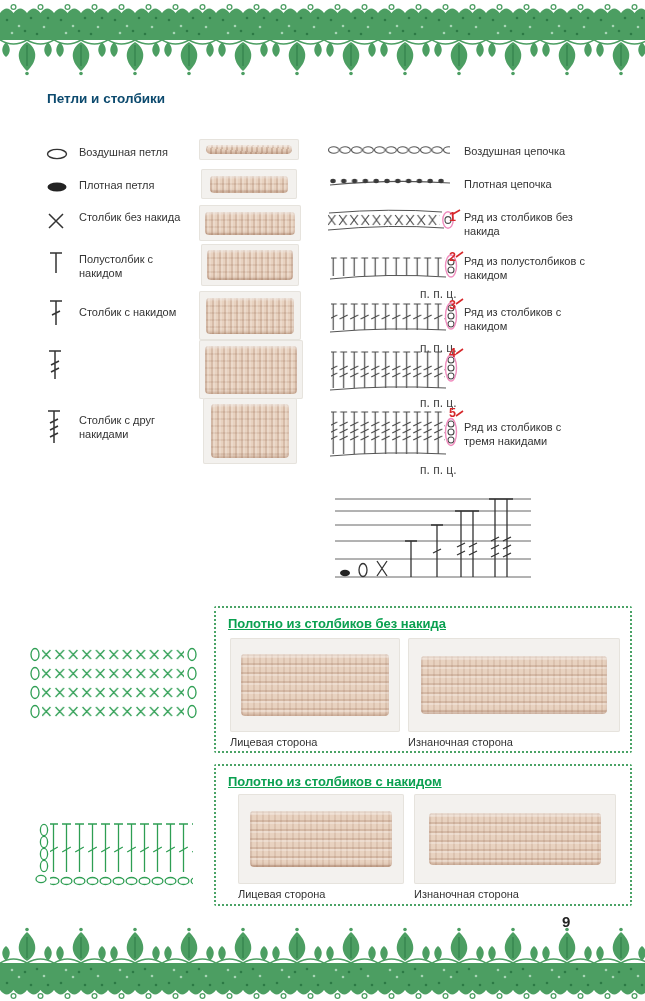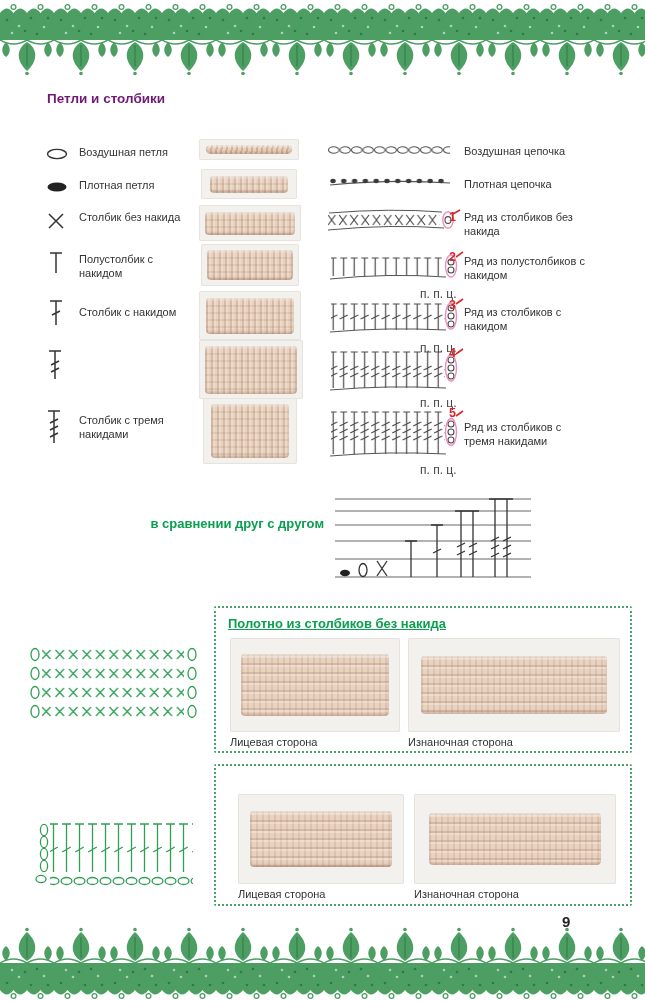--- a/index.html
+++ b/index.html
@@ -1,20 +1,20 @@
 <!DOCTYPE html>
 <html><head>
 <meta charset="utf-8">
 <style>
   * { margin:0; padding:0; box-sizing:border-box; }
   html,body { background:#ffffff; }
   .page { position:relative; width:645px; height:1001px; margin:0 auto; background:#ffffff;
           font-family:"Liberation Sans","DejaVu Sans",sans-serif; overflow:hidden; }
   .abs { position:absolute; }
-  .hdr { color:#701a75; font-weight:bold; font-size:13.5px; }
+  .hdr { color:#0c4a6e; font-weight:bold; font-size:13.5px; }
   .lbl, .rlbl { font-size:11px; line-height:13.5px; color:#333; }
   .note { font-size:12px; color:#444; }
   .rownum { color:#d6282b; font-weight:bold; font-size:12.5px; }
   .photo-card { background:#f3f1ee; border-radius:2px; display:flex; align-items:center;
                 justify-content:center; box-shadow: inset 0 0 0 1px #e6e3dd; }
   .swatch { background-color:#e8d2c0; border-radius:4px;
     background-image:
       repeating-linear-gradient(90deg, rgba(146,100,74,0.20) 0 2px, rgba(255,255,255,0.18) 2px 4px, transparent 4px 6px),
       repeating-linear-gradient(180deg, rgba(146,100,74,0.14) 0 2px, transparent 2px 7px);
     box-shadow: inset 0 -2px 3px rgba(140,95,70,.35), inset 0 2px 2px rgba(255,255,255,.55); }
@@ -195,39 +195,38 @@
     <circle cx="123" cy="34" r="3" fill="none" stroke="#4a4a4a" stroke-width="1.1"></circle>
     <ellipse cx="123" cy="26" rx="5.5" ry="13" fill="none" stroke="#f08cbe" stroke-width="1.4"></ellipse>
     <path d="M128,12 L135,7" stroke="#d6282b" stroke-width="1.6"></path>
   </svg>
   <div class="abs rownum" style="left:449px;top:346px">4</div>
   <div class="abs note" style="left:420px;top:396px">п. п. ц.</div>
 
   <svg class="abs" style="left:44px;top:408px" width="20" height="38">
     <path d="M10,3 L10,35 M4,3 L16,3 M6,15 L14,11 M6,22 L14,18 M6,29 L14,25" stroke="#333" stroke-width="1.5" fill="none"></path>
   </svg>
-  <div class="abs lbl" style="left:79px;top:414px;width:112px">Столбик с тремя накидами</div>
+  <div class="abs lbl" style="left:79px;top:414px;width:112px">Столбик с друг накидами</div>
   <div class="abs photo-card" style="left:203px;top:398px;width:94px;height:66px">
     <div class="swatch" style="width:78px;height:54px"></div>
   </div>
   <svg class="abs" style="left:328px;top:402px" width="136" height="60">
     <rect x="3" y="0" width="114" height="54" fill="url(#p-dtr)"></rect>
     <path d="M2,54 Q60,49 118,52" stroke="#555" stroke-width="1" fill="none"></path>
     <circle cx="123" cy="22" r="3" fill="none" stroke="#4a4a4a" stroke-width="1.1"></circle>
     <circle cx="123" cy="30" r="3" fill="none" stroke="#4a4a4a" stroke-width="1.1"></circle>
     <circle cx="123" cy="38" r="3" fill="none" stroke="#4a4a4a" stroke-width="1.1"></circle>
     <ellipse cx="123" cy="30" rx="5.5" ry="13.5" fill="none" stroke="#f08cbe" stroke-width="1.4"></ellipse>
     <path d="M128,14 L135,9" stroke="#d6282b" stroke-width="1.6"></path>
   </svg>
   <div class="abs rownum" style="left:449px;top:406px">5</div>
   <div class="abs rlbl" style="left:464px;top:421px;width:122px">Ряд из столбиков с тремя накидами</div>
   <div class="abs note" style="left:420px;top:463px">п. п. ц.</div>
 
   <div class="abs height-cap" style="left:118px;top:514px;width:206px">
-    <div>в сравнении друг с другом</div>
   </div>
   <svg class="abs" style="left:333px;top:489px" width="200" height="98">
     <g stroke="#666" stroke-width="1">
       <path d="M2,10 L198,10"></path>
         <path d="M2,22 L198,22"></path>
         <path d="M2,36 L198,36"></path>
       <path d="M2,52 L198,52"></path>
         <path d="M2,70 L198,70"></path>
         <path d="M2,88 L198,88"></path>
     </g>
@@ -274,20 +273,21 @@
       <div class="swatch fabric" style="width:148px;height:62px"></div>
     </div>
     <div class="photo-card" style="position:absolute;left:192px;top:30px;width:212px;height:94px">
       <div class="swatch fabric" style="width:186px;height:58px"></div>
     </div>
     <div class="caption" style="left:14px;top:128px;width:170px">Лицевая сторона</div>
     <div class="caption" style="left:192px;top:128px;width:212px">Изнаночная сторона</div>
   </div>
 
   <div class="abs gbox" style="left:214px;top:764px;width:418px;height:142px">
+    <div class="title" style="left:12px;top:8px">Полотно из столбиков с накидом</div>
     <div class="photo-card" style="position:absolute;left:22px;top:28px;width:166px;height:90px">
       <div class="swatch fabric" style="width:142px;height:56px"></div>
     </div>
     <div class="photo-card" style="position:absolute;left:198px;top:28px;width:202px;height:90px">
       <div class="swatch fabric" style="width:172px;height:52px"></div>
     </div>
     <div class="caption" style="left:22px;top:122px;width:166px">Лицевая сторона</div>
     <div class="caption" style="left:198px;top:122px;width:202px">Изнаночная сторона</div>
   </div>
 

